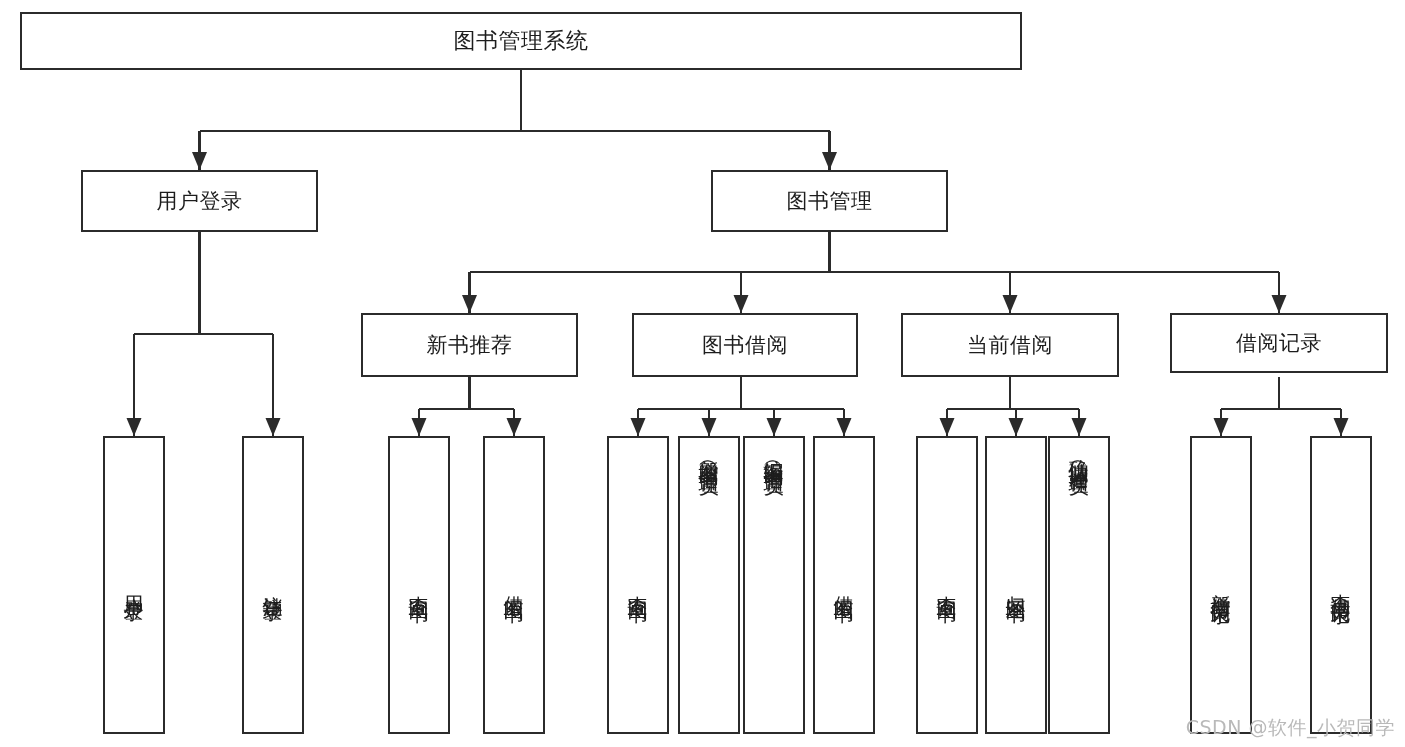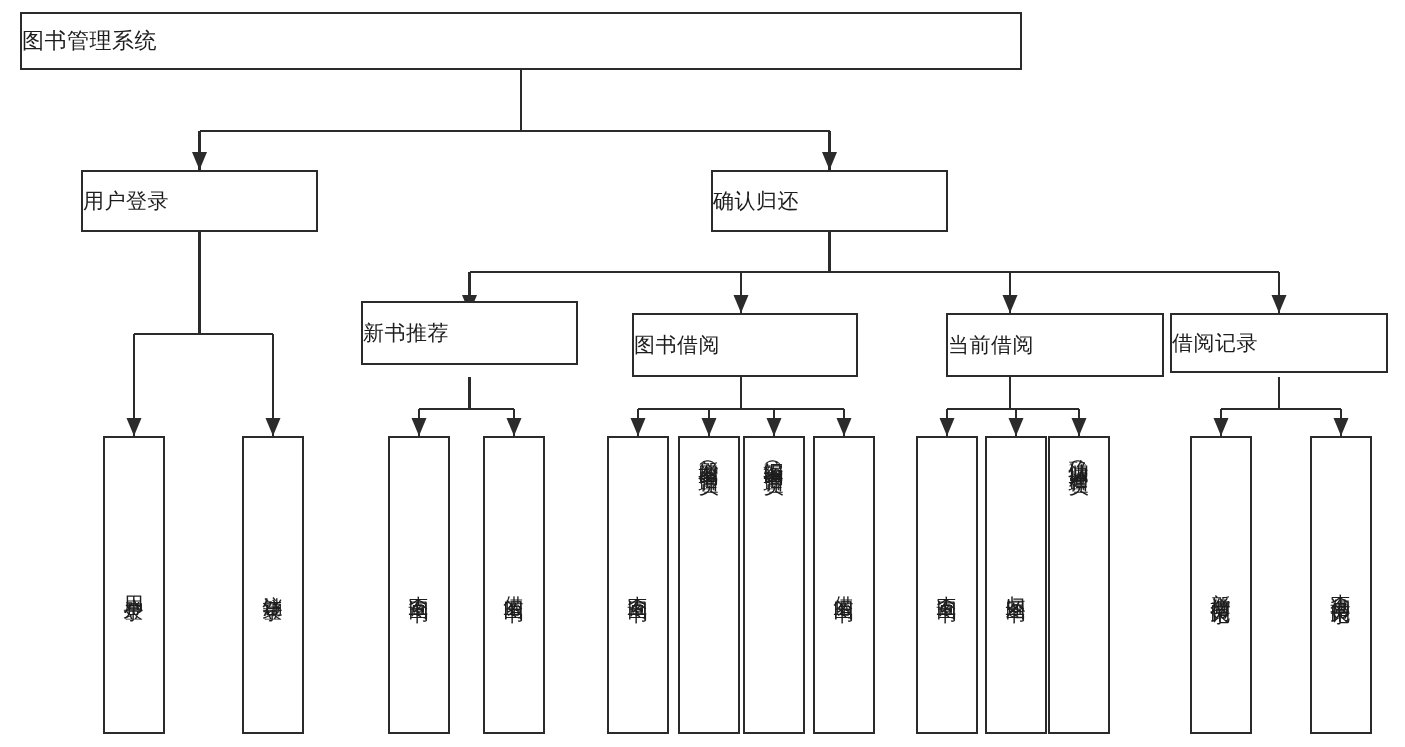--- a/index.html
+++ b/index.html
@@ -15,21 +15,21 @@
     font-family: "DejaVu Sans", "Liberation Sans", sans-serif;
     overflow: hidden;
   }
   .node {
     position: absolute;
     box-sizing: border-box;
     border: 2.5px solid #2b2b2b;
     background: #ffffff;
     display: flex;
     align-items: center;
-    justify-content: flex-start;
+    justify-content: center;
     color: #1d1d1d;
   }
   .node .label {
     display: block;
     line-height: 1.18;
     letter-spacing: 0.5px;
     white-space: nowrap;
   }
   
   .node.horiz .label {
@@ -137,29 +137,29 @@
       <polygon points="1333.5,418 1348.5,418 1341,436" fill="#2b2b2b"></polygon>
     </svg>
   <div id="nodes">
       <div class="node horiz root" style="left: 20px; top: 12px; width: 1002px; height: 58px; border-color: rgb(43, 43, 43); background: rgb(255, 255, 255);">
         <span class="label">图书管理系统</span>
       </div>
       <div class="node horiz" style="left: 81px; top: 170px; width: 237px; height: 62px; border-color: rgb(43, 43, 43); background: rgb(255, 255, 255);">
         <span class="label">用户登录</span>
       </div>
       <div class="node horiz" style="left: 711px; top: 170px; width: 237px; height: 62px; border-color: rgb(43, 43, 43); background: rgb(255, 255, 255);">
-        <span class="label">确认归还</span>
-      </div>
-      <div class="node horiz" style="left: 361px; top: 301px; width: 217px; height: 64px; border-color: rgb(43, 43, 43); background: rgb(255, 255, 255);">
+        <span class="label">图书管理</span>
+      </div>
+      <div class="node horiz" style="left: 361px; top: 313px; width: 217px; height: 64px; border-color: rgb(43, 43, 43); background: rgb(255, 255, 255);">
         <span class="label">新书推荐</span>
       </div>
       <div class="node horiz" style="left: 632px; top: 313px; width: 226px; height: 64px; border-color: rgb(43, 43, 43); background: rgb(255, 255, 255);">
         <span class="label">图书借阅</span>
       </div>
-      <div class="node horiz" style="left: 946px; top: 313px; width: 218px; height: 64px; border-color: rgb(43, 43, 43); background: rgb(255, 255, 255);">
+      <div class="node horiz" style="left: 901px; top: 313px; width: 218px; height: 64px; border-color: rgb(43, 43, 43); background: rgb(255, 255, 255);">
         <span class="label">当前借阅</span>
       </div>
       <div class="node horiz" style="left: 1170px; top: 313px; width: 218px; height: 60px; border-color: rgb(43, 43, 43); background: rgb(255, 255, 255);">
         <span class="label">借阅记录</span>
       </div>
       <div class="node vert align-mid" style="left: 103px; top: 436px; width: 62px; height: 298px; border-color: rgb(43, 43, 43); background: rgb(255, 255, 255);">
         <span class="label">用户登录</span>
       </div>
       <div class="node vert align-mid" style="left: 242px; top: 436px; width: 62px; height: 298px; border-color: rgb(43, 43, 43); background: rgb(255, 255, 255);">
         <span class="label">注销登录</span>
@@ -191,13 +191,14 @@
       <div class="node vert align-top" style="left: 1048px; top: 436px; width: 62px; height: 298px; border-color: rgb(43, 43, 43); background: rgb(255, 255, 255);">
         <span class="label">确认归还（管理员）</span>
       </div>
       <div class="node vert align-mid" style="left: 1190px; top: 436px; width: 62px; height: 298px; border-color: rgb(43, 43, 43); background: rgb(255, 255, 255);">
         <span class="label">新增借阅记录</span>
       </div>
       <div class="node vert align-mid" style="left: 1310px; top: 436px; width: 62px; height: 298px; border-color: rgb(43, 43, 43); background: rgb(255, 255, 255);">
         <span class="label">查询借阅记录</span>
       </div>
     </div>
+  <div class="watermark">CSDN @软件_小贺同学</div>
 </div>
 
 </body></html>

